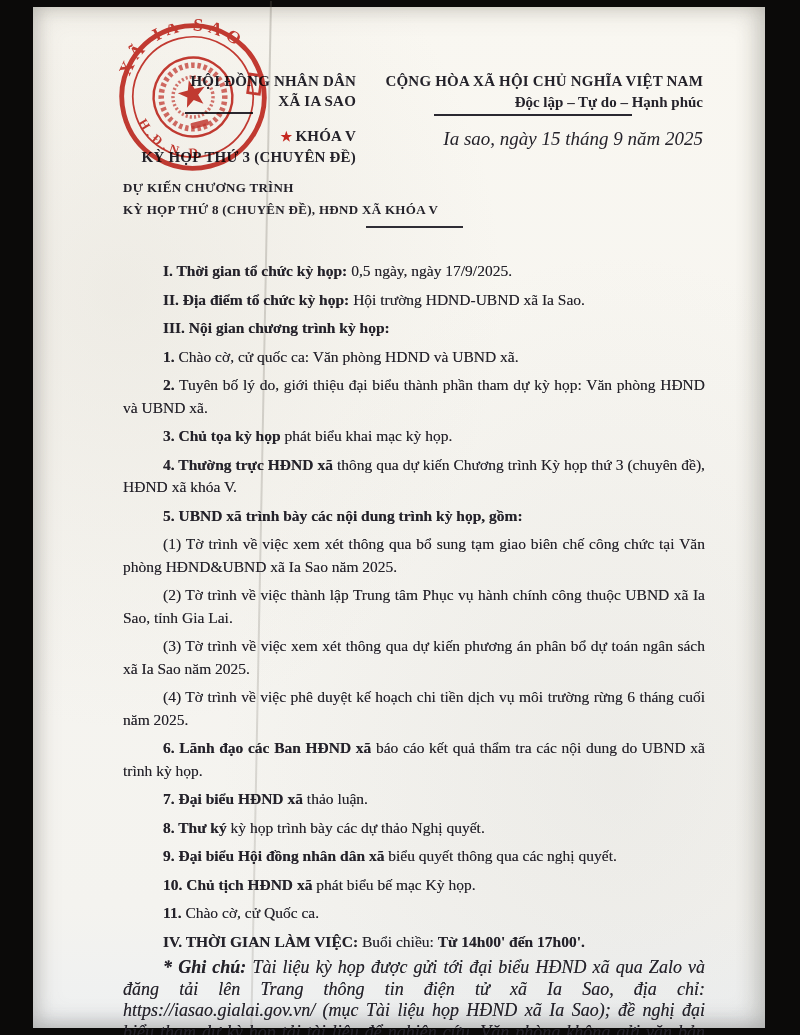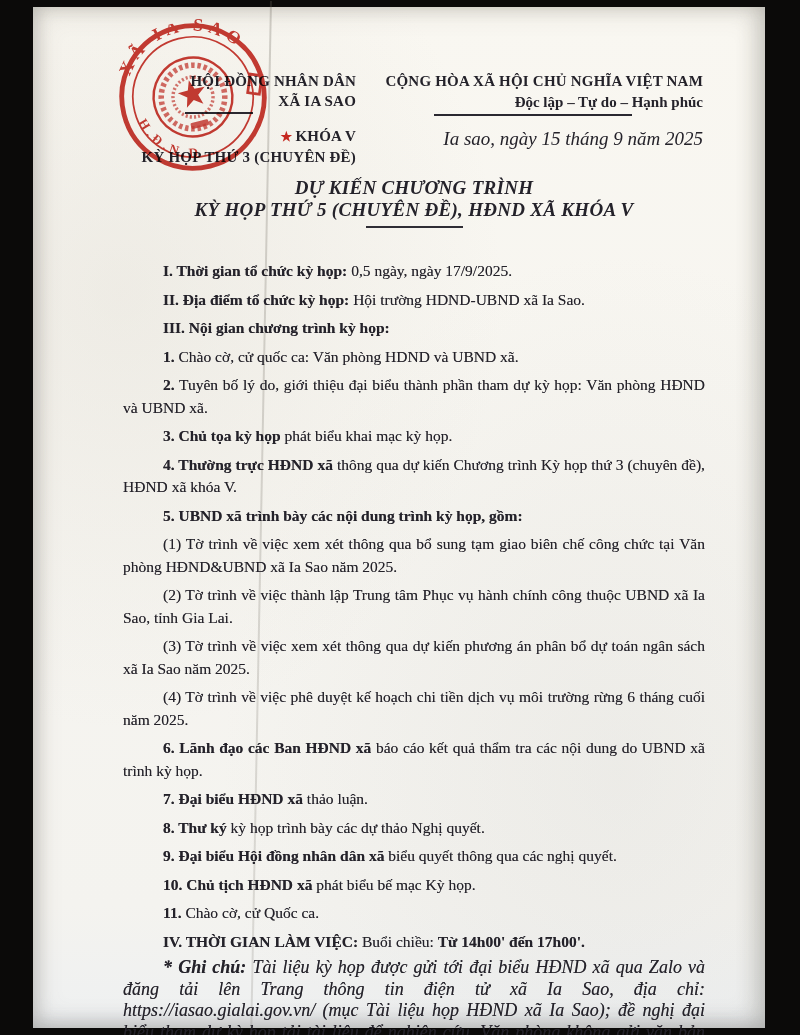--- a/index.html
+++ b/index.html
@@ -43,22 +43,22 @@
   .hdr-right .motto-underline{width:198px;height:1.6px;background:#2a2830;margin:2px auto 0;}
   .hdr-right .date{font-style:italic;margin-top:13px;font-size:19px;}
   
   .stamp{
     position:absolute;left:84px;top:14px;width:152px;height:152px;
     color:#c5271f;opacity:.9;mix-blend-mode:multiply;
     transform:rotate(-14deg);pointer-events:none;
   }
   
   .title-block{
-    position:absolute;left:90px;top:170px;width:582px;text-align:center;
-    font-weight:bold;font-size:19px;line-height:22px;letter-spacing:.3px;font-style:italic;
+    position:absolute;left:90px;top:170px;width:582px;text-align:left;
+    font-weight:bold;font-size:13px;line-height:22px;letter-spacing:.3px;
   }
   .title-underline{width:97px;height:2px;background:#2f2d35;margin:5px auto 0;}
   
   .doc-body{position:absolute;left:90px;top:247px;width:582px;}
   .para{
     margin:6px 0 3px;font-size:15.5px;line-height:22.5px;
     text-indent:40px;text-align:justify;
     text-shadow:0 0 .4px rgba(40,38,46,.55);
   }
   .para.note{font-size:18px;line-height:21.5px;font-style:italic;margin-top:4px;}
@@ -102,21 +102,21 @@
     <circle cx="110" cy="110" r="57" fill="none" stroke="currentColor" stroke-width="3.5"></circle>
     <circle cx="110" cy="110" r="46" fill="none" stroke="currentColor" stroke-width="8" stroke-dasharray="5 4" opacity=".75"></circle>
     <circle cx="110" cy="110" r="29" fill="none" stroke="currentColor" stroke-width="5" stroke-dasharray="3 3" opacity=".7"></circle>
     <polygon fill="currentColor" points="110,85 115,99.1 129.9,99.5 118.1,108.6 122.3,123 110,114.5 97.7,123 101.9,108.6 90,99.5 105,99.1"></polygon>
     <rect x="97" y="146" width="26" height="9" rx="2" fill="currentColor" opacity=".85"></rect>
     <rect x="193" y="100" width="17" height="27" fill="none" stroke="currentColor" stroke-width="4" transform="rotate(22 201 113)"></rect>
   </svg>
 
   <div class="title-block">
     <div>DỰ KIẾN CHƯƠNG TRÌNH</div>
-    <div>KỲ HỌP THỨ 5 (CHUYÊN ĐỀ), HĐND XÃ KHÓA V</div>
+    <div>KỲ HỌP THỨ 8 (CHUYÊN ĐỀ), HĐND XÃ KHÓA V</div>
     <div class="title-underline"></div>
   </div>
 
   <div class="doc-body">
       <p class="para"><span class="seg b">I. Thời gian tổ chức kỳ họp: </span><span class="seg">0,5 ngày, ngày 17/9/2025.</span></p>
       <p class="para"><span class="seg b">II. Địa điểm tổ chức kỳ họp: </span><span class="seg">Hội trường HDND-UBND xã Ia Sao.</span></p>
       <p class="para"><span class="seg b">III. Nội gian chương trình kỳ họp:</span></p>
       <p class="para"><span class="seg b">1.</span><span class="seg"> Chào cờ, cử quốc ca: Văn phòng HDND và UBND xã.</span></p>
       <p class="para"><span class="seg b">2.</span><span class="seg"> Tuyên bố lý do, giới thiệu đại biểu thành phần tham dự kỳ họp: Văn phòng HĐND và UBND xã.</span></p>
       <p class="para"><span class="seg b">3. Chủ tọa kỳ họp </span><span class="seg">phát biểu khai mạc kỳ họp.</span></p>

